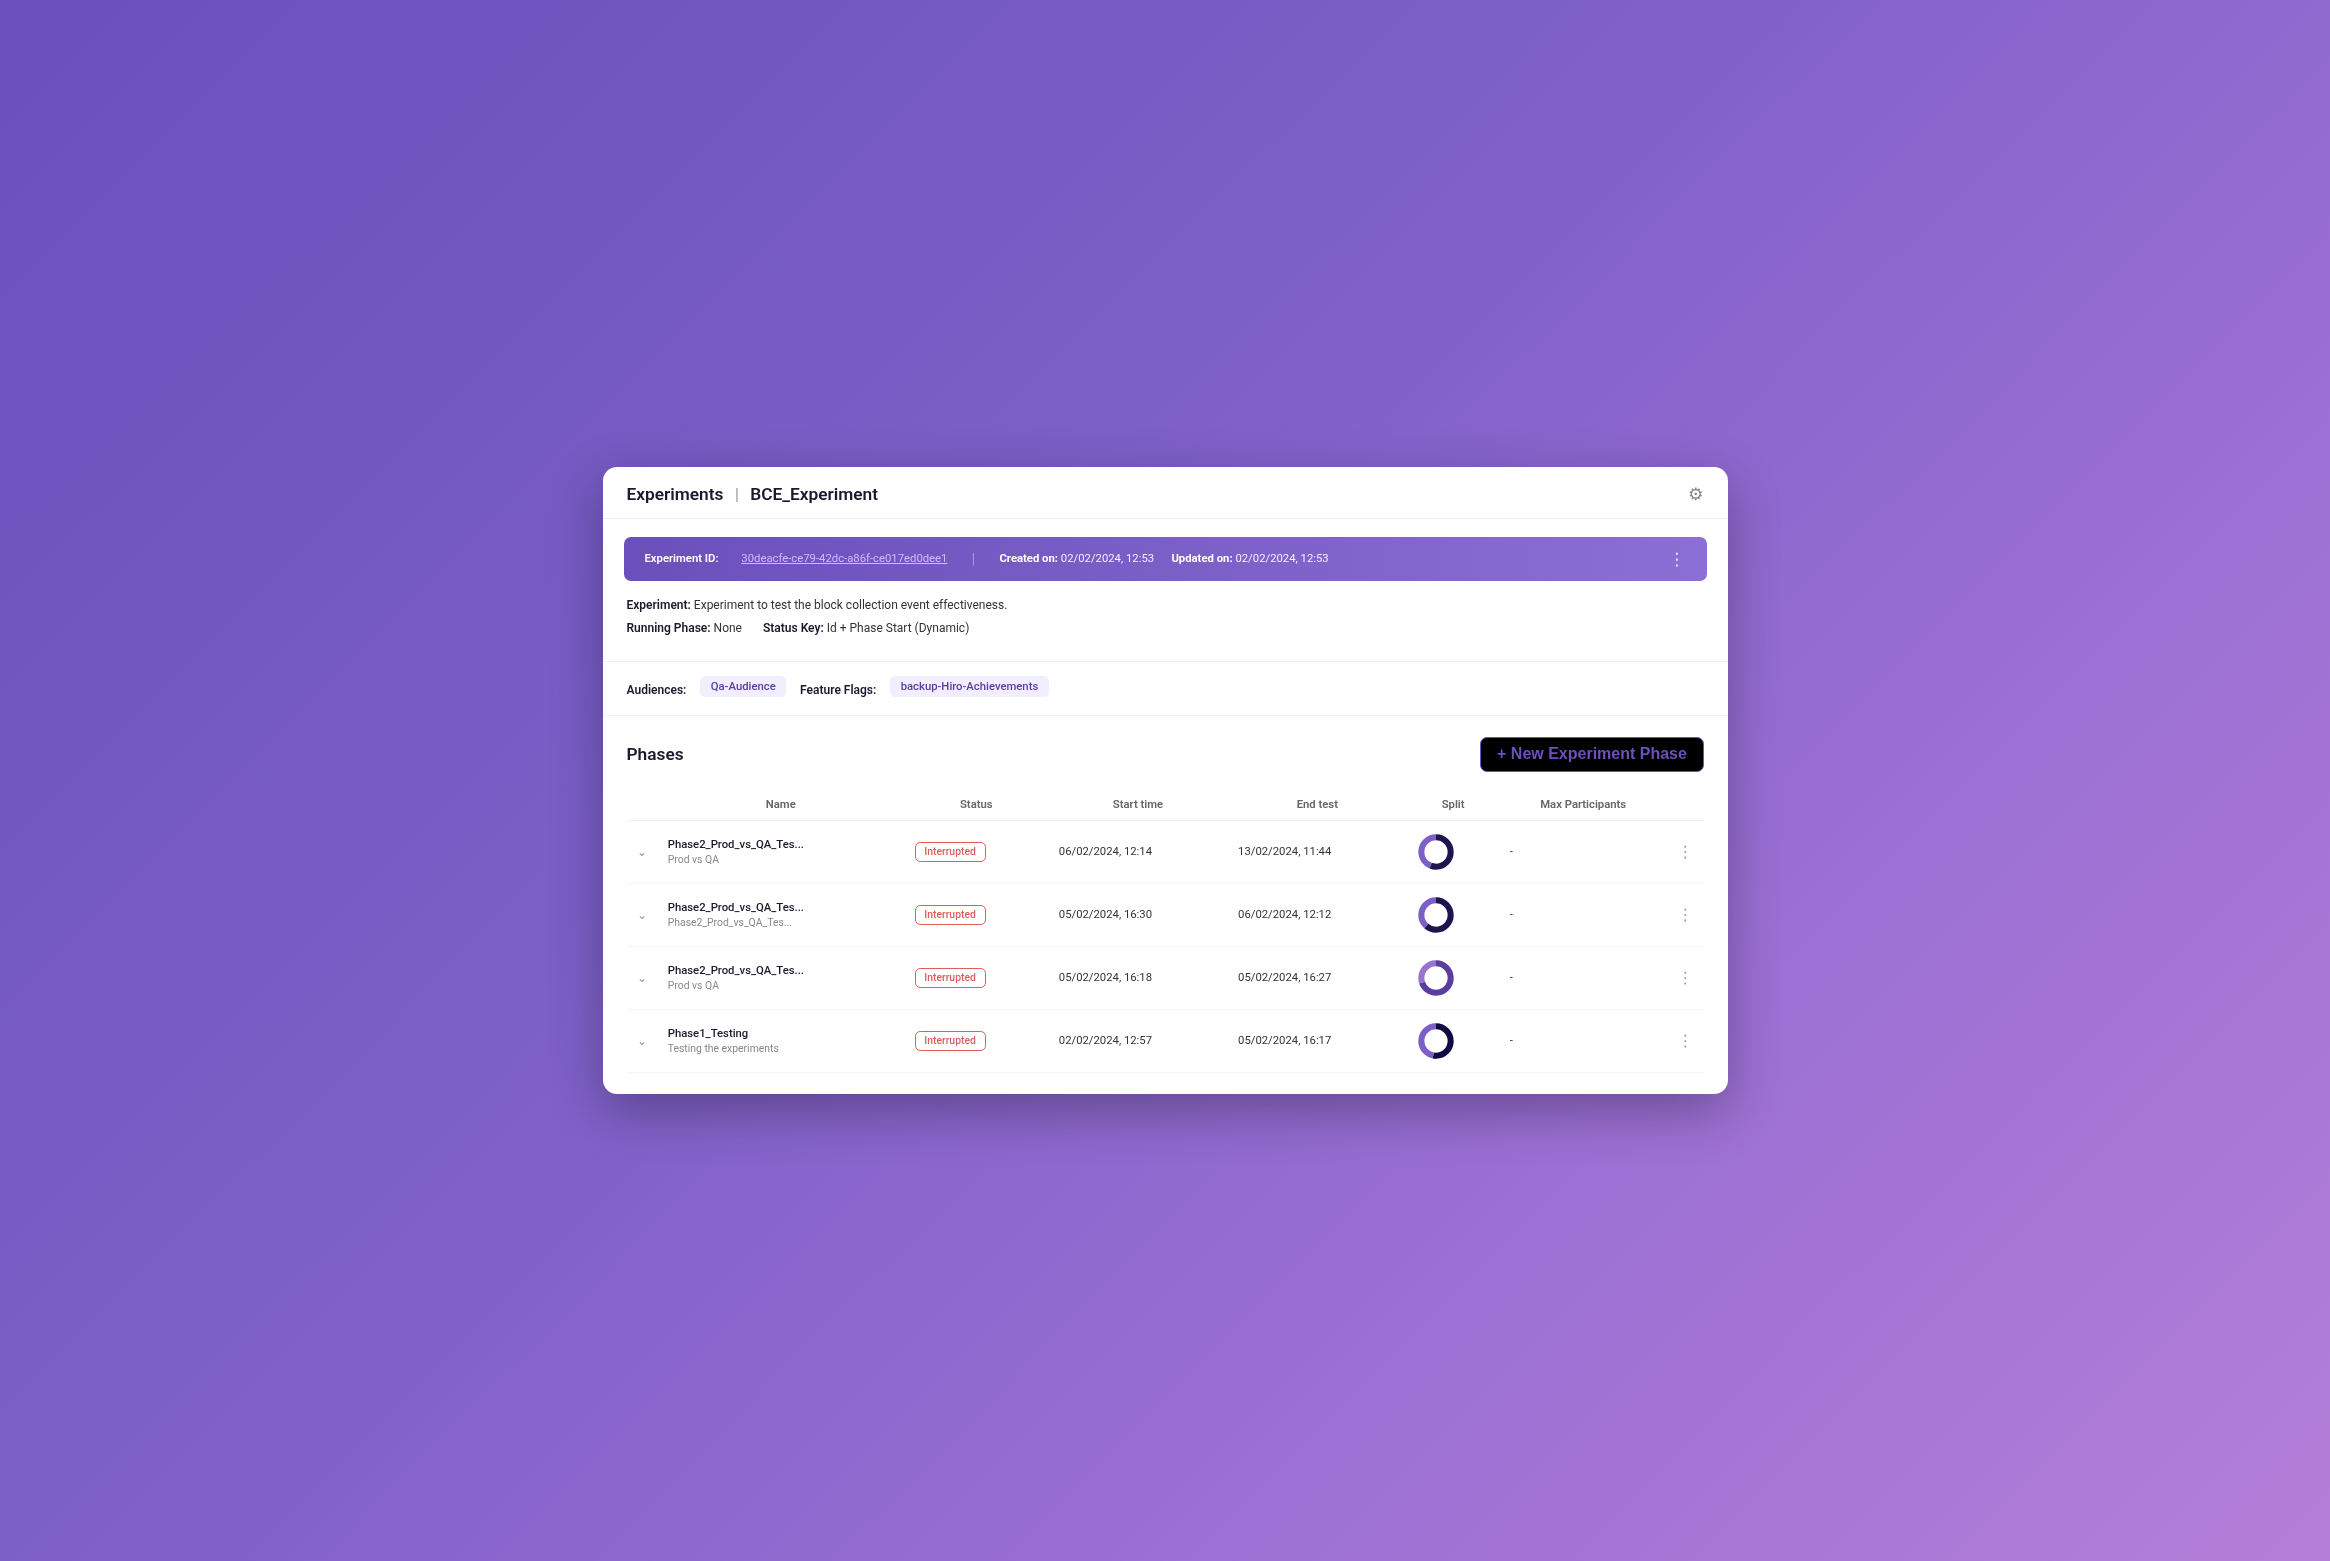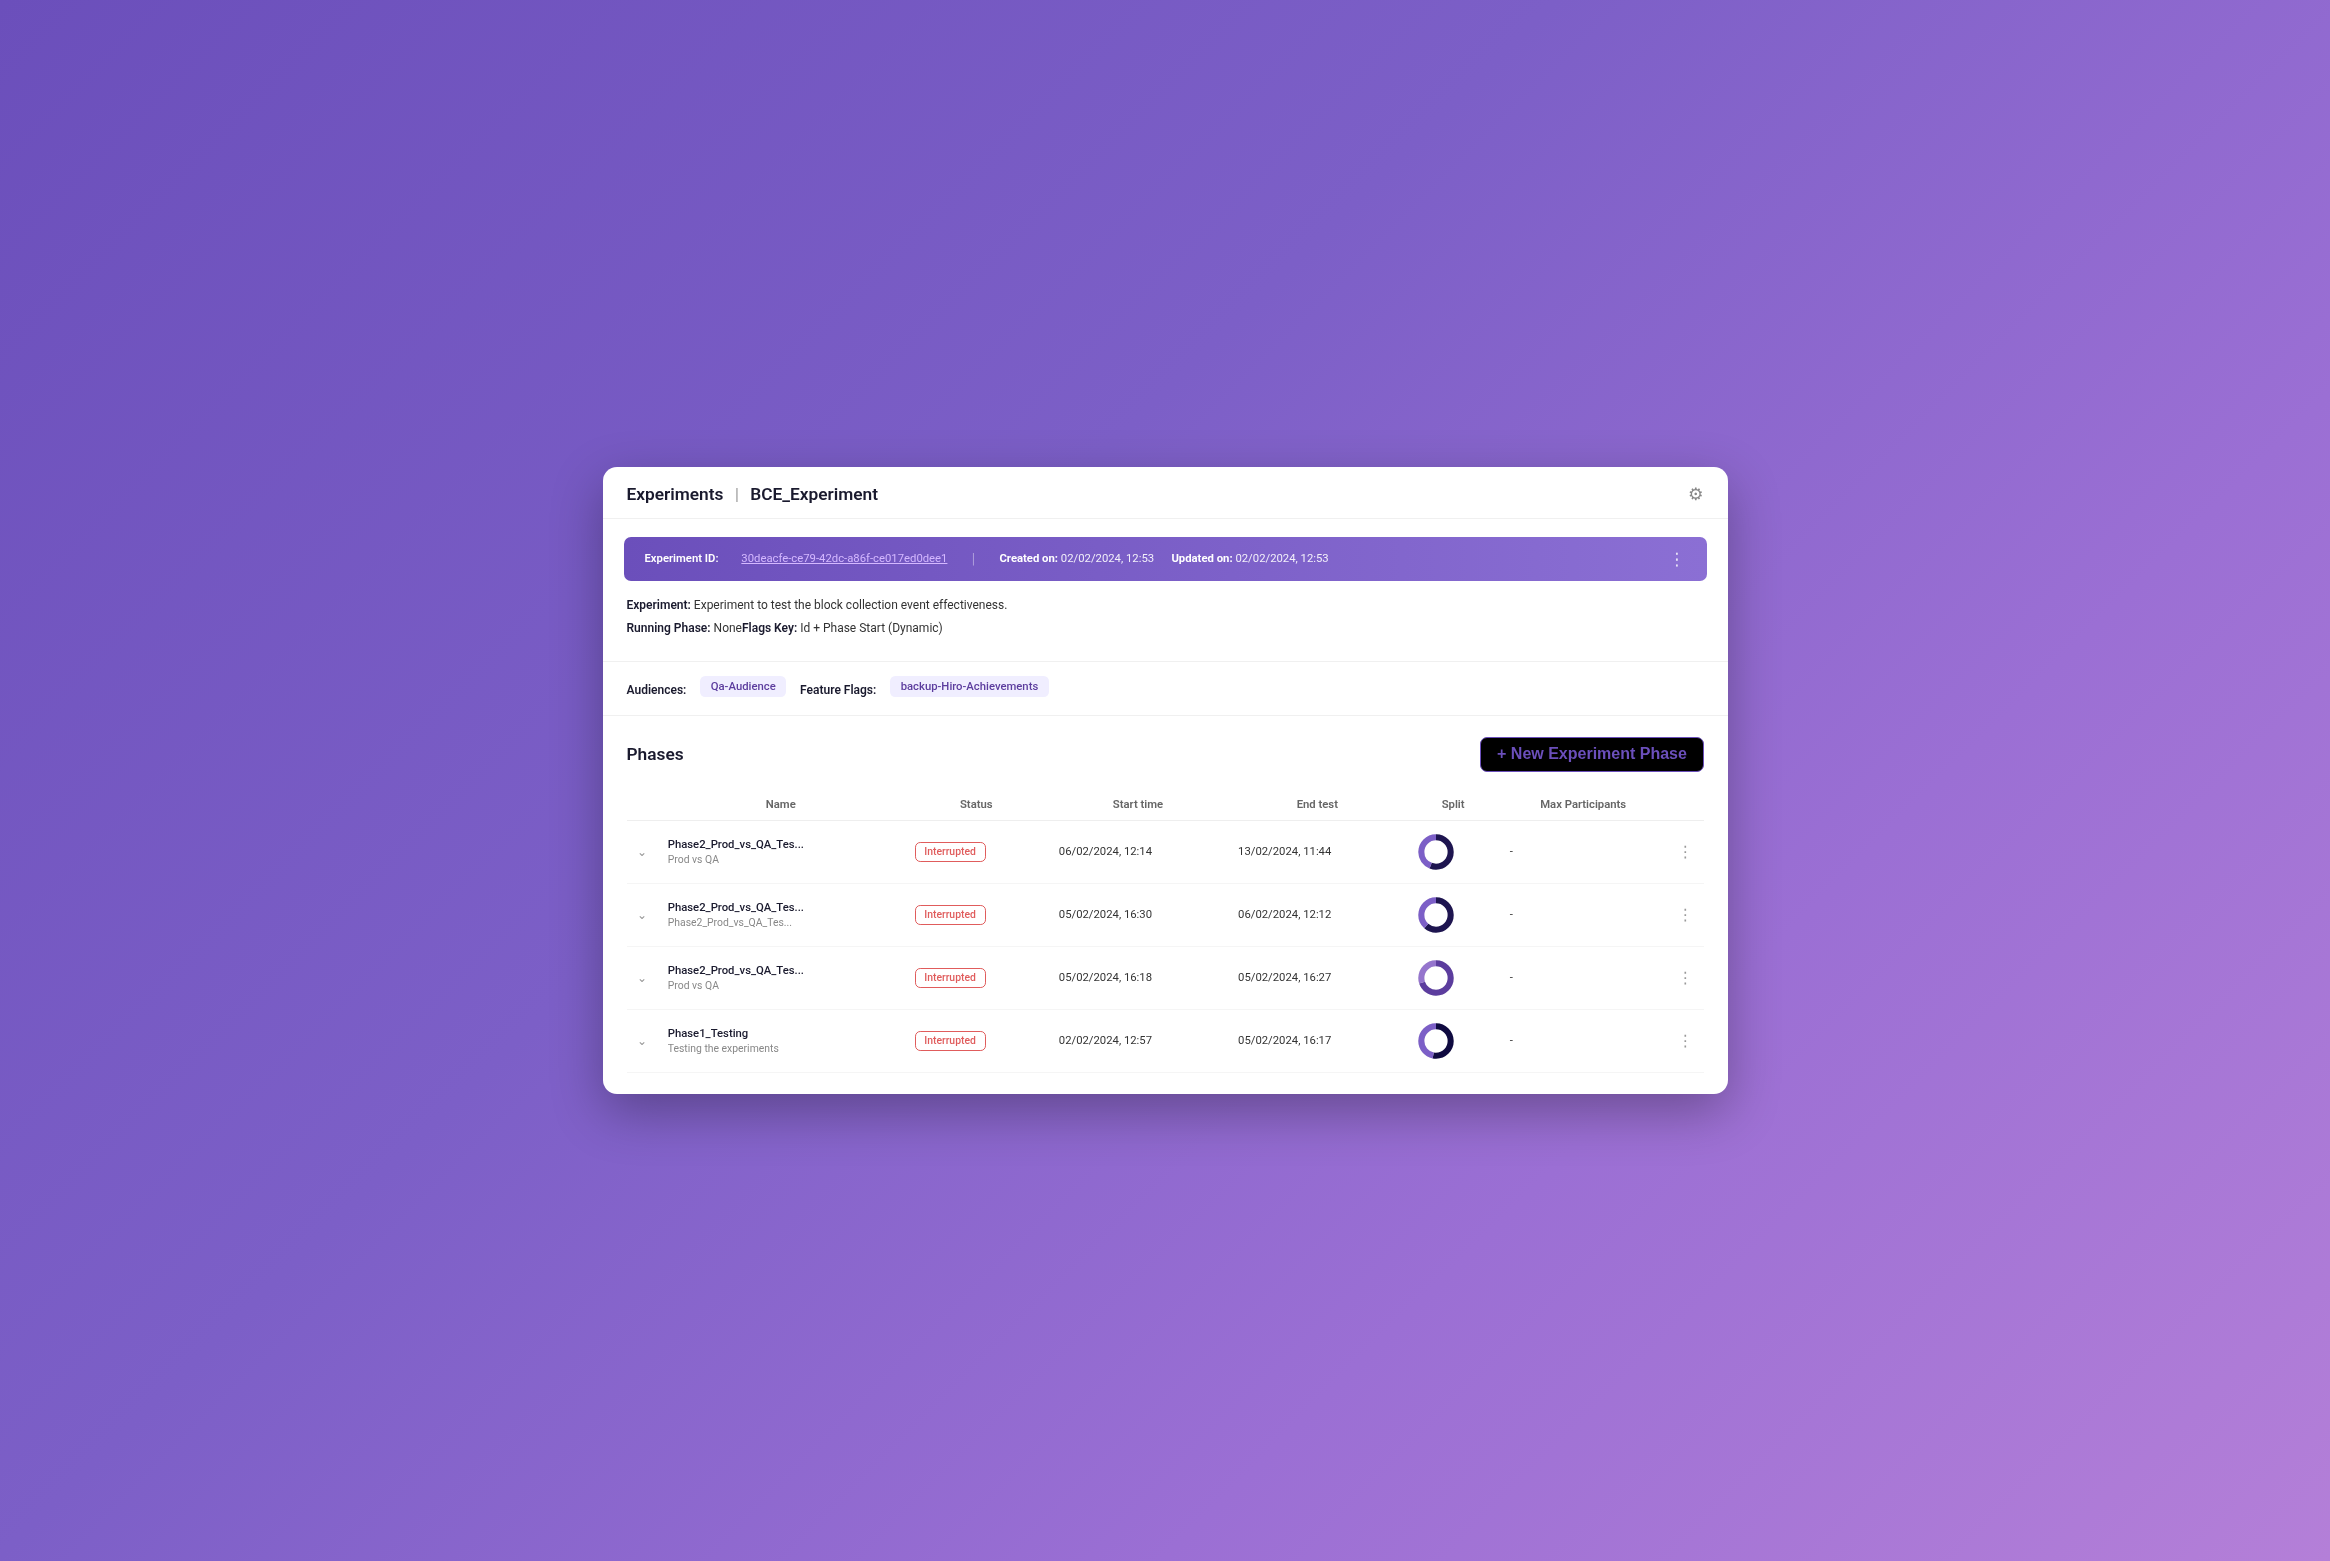--- a/index.html
+++ b/index.html
@@ -80,20 +80,21 @@
       font-size: 12px;
       color: #333;
     }
     .detail-row strong {
       font-weight: 600;
       color: #1a1a2e;
     }
     .detail-row.inline {
       display: flex;
       align-items: center;
+      gap: 21px;
     }
     
     .audiences-row {
       display: flex;
       align-items: flex-end;
       gap: 14px;
       padding: 14px 24px 17.3px;
       border-bottom: 0.9px solid #f0f0f0;
     }
     .audiences-label {
@@ -228,21 +229,21 @@
     <div class="detail-row">
       <strong>Experiment:</strong>
       <span>Experiment to test the block collection event effectiveness.</span>
     </div>
     <div class="detail-row inline">
       <span>
         <strong>Running Phase:</strong>
         <span>None</span>
       </span>
       <span>
-        <strong>Flags Key:</strong>
+        <strong>Status Key:</strong>
         <span>Id + Phase Start (Dynamic)</span>
       </span>
     </div>
   </div>
 
   <div class="audiences-row">
     <span class="audiences-label">Audiences:</span>
     <span class="tag">Qa-Audience</span>
     <span class="feature-flags-label">Feature Flags:</span>
     <span class="tag">backup-Hiro-Achievements</span>

